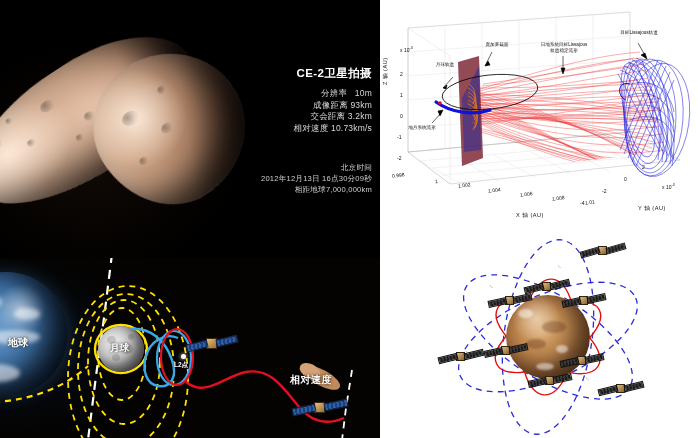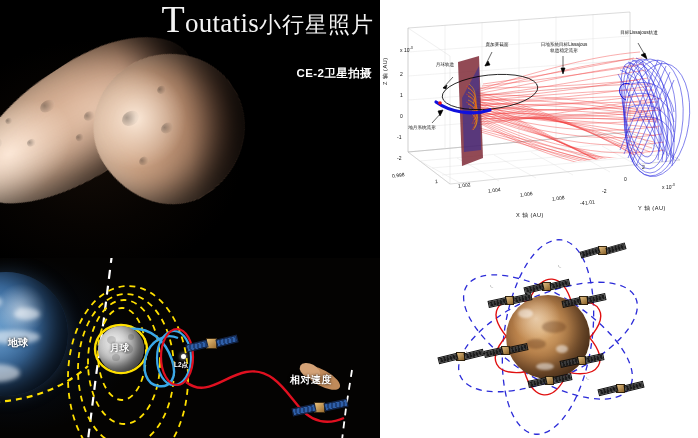--- a/index.html
+++ b/index.html
@@ -119,27 +119,47 @@
       <div class="crater" style="left:96px;top:20px;width:16px;height:11px;"></div>
       <div class="crater" style="left:128px;top:52px;width:11px;height:9px;"></div>
       <div class="crater" style="left:158px;top:74px;width:18px;height:14px;"></div>
       <div class="crater" style="left:186px;top:104px;width:13px;height:10px;"></div>
       <div class="crater" style="left:150px;top:120px;width:10px;height:8px;"></div>
       <div class="crater" style="left:204px;top:70px;width:9px;height:8px;"></div>
       <div class="crater" style="left:60px;top:14px;width:7px;height:6px;"></div>
       <div class="crater" style="left:110px;top:66px;width:8px;height:7px;"></div>
     </div>
 
-    <div class="tl-title">
-      <span class="cap">T</span><span>outatis</span><span class="cn">小行星照片</span>
-    </div>
 
     <div class="tl-sub">CE-2卫星拍摄</div>
 
-
+    <div class="tl-specs">
+      <div>
+        <span>分辨率</span>
+        &nbsp;&nbsp;<span>10m</span>
+      </div>
+      <div>
+        <span>成像距离</span>
+        <span>93km</span>
+      </div>
+      <div>
+        <span>交会距离</span>
+        <span>3.2km</span>
+      </div>
+      <div>
+        <span>相对速度</span>
+        <span>10.73km/s</span>
+      </div>
+    </div>
+
+    <div class="tl-time">
+      <div>北京时间</div>
+      <div>2012年12月13日  16点30分09秒</div>
+      <div>相距地球7,000,000km</div>
+    </div>
   </div>
 
   <div class="quad" id="q-bl">
     <div class="bl-bg"></div>
 
     <div class="earth">
       <div class="cloud" style="left:18px;top:22px;width:40px;height:16px;"></div>
       <div class="cloud" style="left:44px;top:58px;width:52px;height:14px;"></div>
       <div class="cloud" style="left:30px;top:92px;width:46px;height:18px;"></div>
       <div class="cloud" style="left:70px;top:36px;width:26px;height:12px;"></div>

